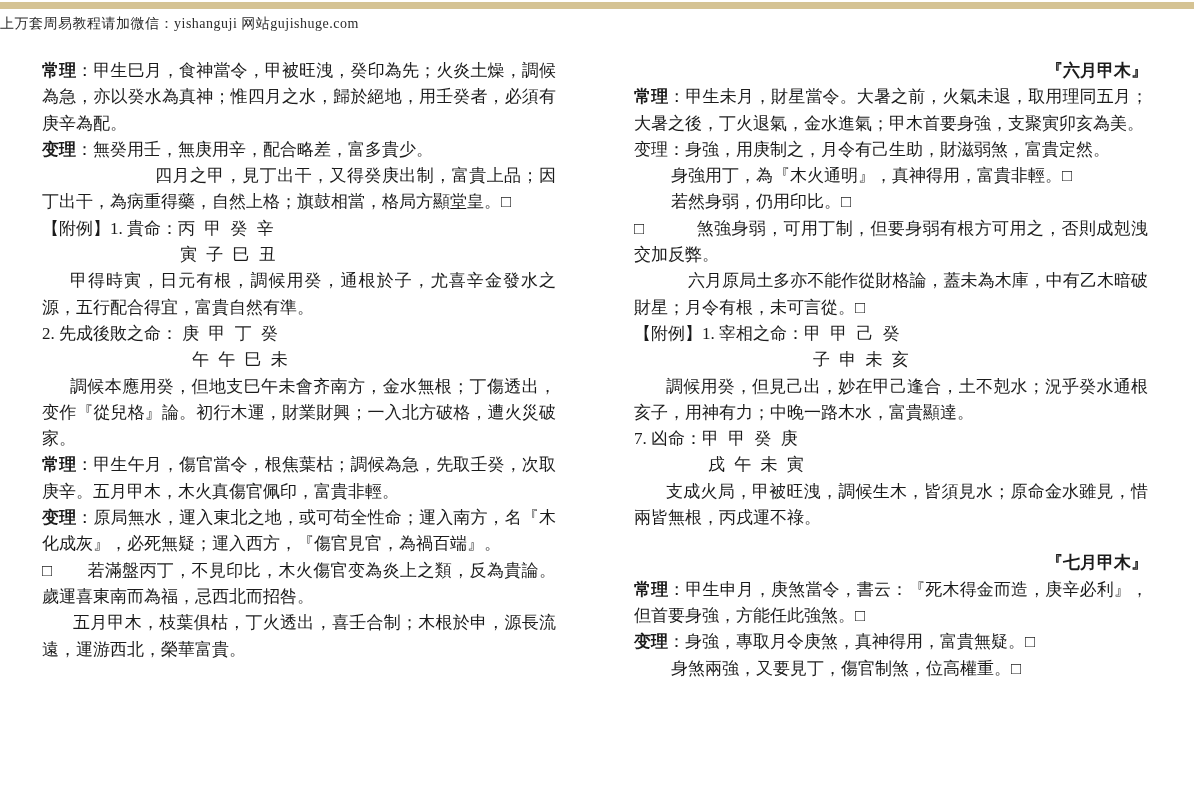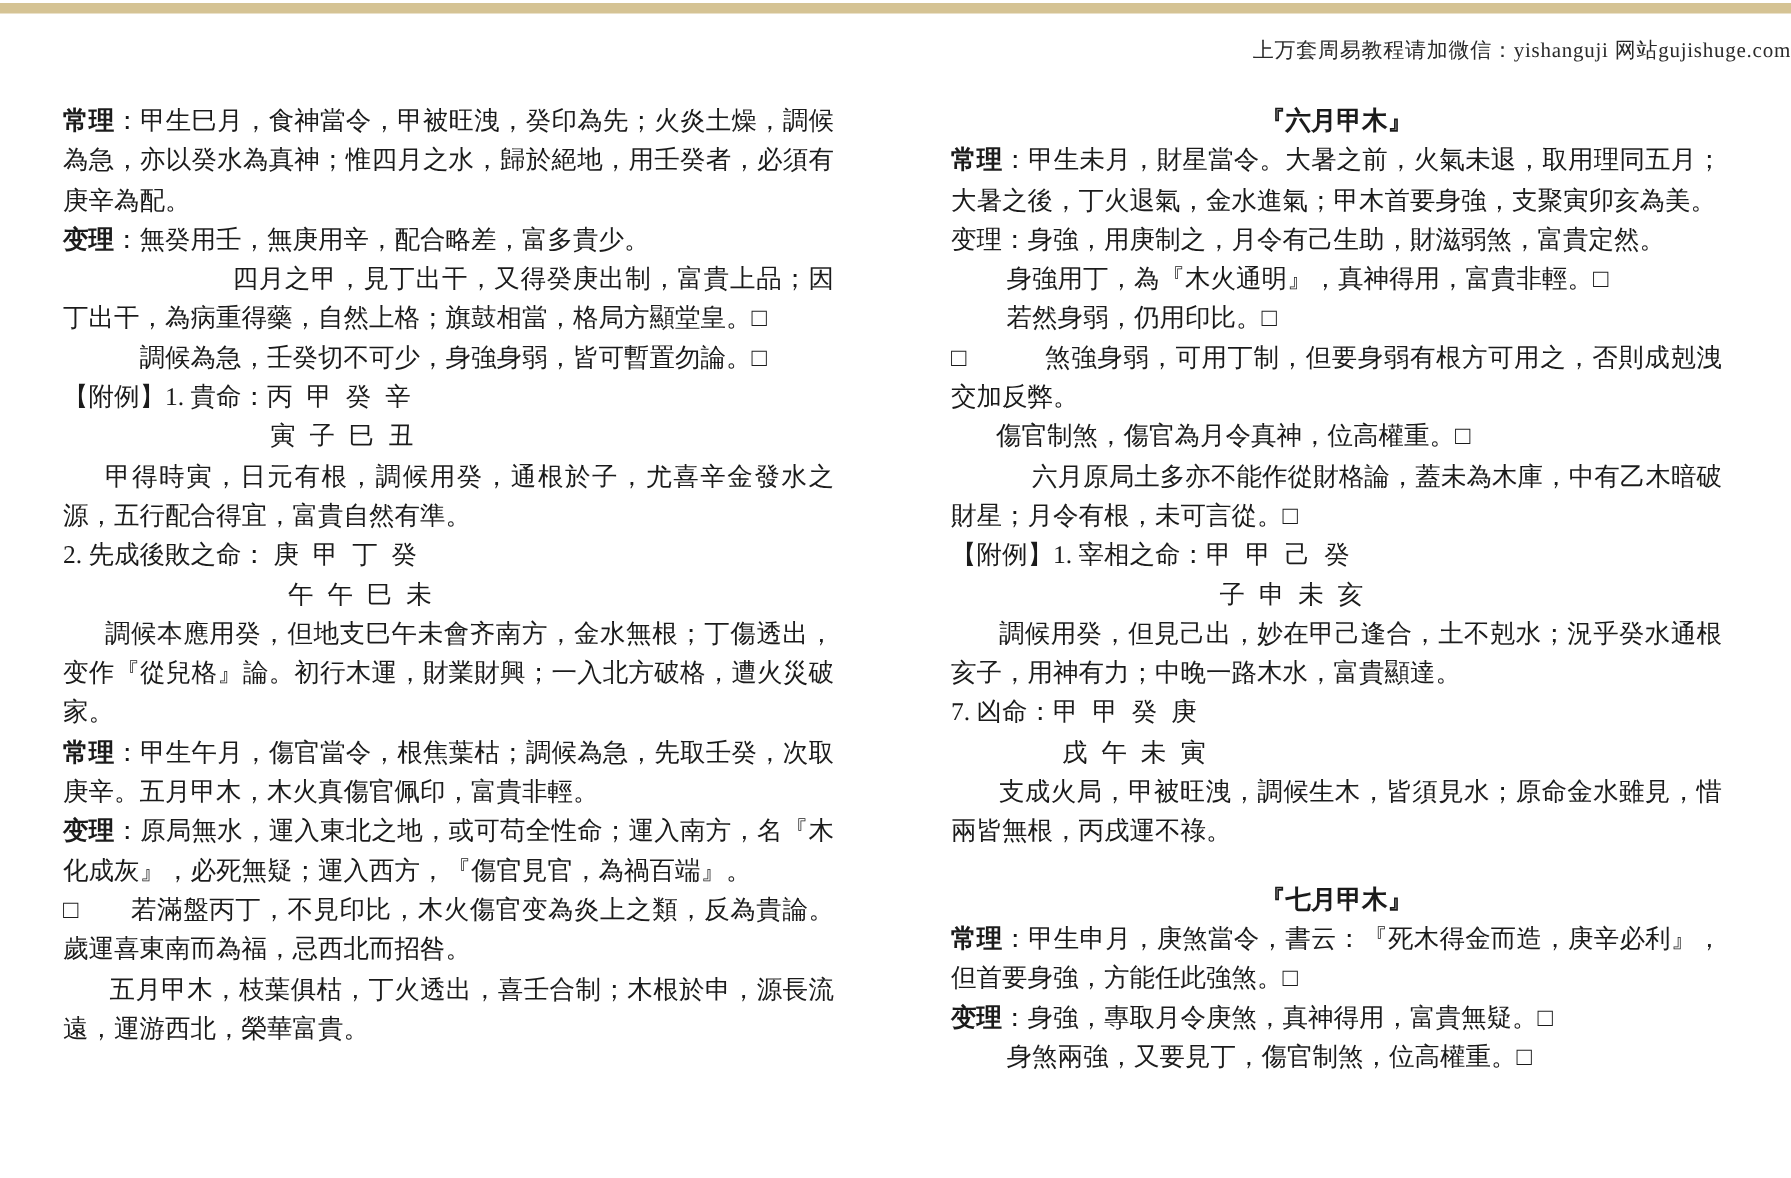--- a/index.html
+++ b/index.html
@@ -2,64 +2,62 @@
 <html><head>
 <meta charset="utf-8">
 <style>
   html, body { margin:0; padding:0; }
   body {
     width:1194px; height:785px; overflow:hidden; background:#ffffff;
     font-family:"Liberation Serif","DejaVu Serif",serif;
     color:#1b1b1b;
   }
   .topbar { height:7px; margin-top:2px; background:#d5c394; }
-  .promo  { text-align:right; font-size:14px; margin-top:16px; color:#2a2a2a; letter-spacing:0.5px; }
+  .promo  { text-align:left; font-size:14px; margin-top:6px; color:#2a2a2a; letter-spacing:0.5px; }
   .page   { display:flex; padding:25px 46px 0 42px; gap:78px; box-sizing:border-box; }
   .col    { width:516px; font-size:17px; line-height:26.3px; text-align:justify; }
   .col p  { margin:0; }
-  .section-title { text-align:center; font-weight:bold; margin-top:19px !important; }
+  .section-title { text-align:right; font-weight:bold; margin-top:19px !important; }
   .section-title.first { margin-top:0 !important; }
   .label  { font-weight:bold; }
   .label.plain { font-weight:normal; }
   .pillars { word-spacing:5px; }
 </style>
 </head>
 <body>
 
 <div class="topbar"></div>
 <div class="promo">上万套周易教程请加微信：yishanguji 网站gujishuge.com</div>
 
 <div class="page">
 
   <div class="col">
     <p><span class="label">常理</span><span>：甲生巳月，食神當令，甲被旺洩，癸印為先；火炎土燥，調候為急，亦以癸水為真神；惟四月之水，歸於絕地，用壬癸者，必須有庚辛為配。</span></p>
     <p><span class="label">变理</span><span>：無癸用壬，無庚用辛，配合略差，富多貴少。</span></p>
     <p style="text-indent:113px">四月之甲，見丁出干，又得癸庚出制，富貴上品；因丁出干，為病重得藥，自然上格；旗鼓相當，格局方顯堂皇。□</p>
-    <p style="text-indent:51px">調候為急，壬癸切不可少，身強身弱，皆可暫置勿論。□</p>
     <p><span>【附例】1. 貴命：</span><span class="pillars">丙 甲 癸 辛</span></p>
     <p style="margin-left:138px" class="pillars">寅 子 巳 丑</p>
     <p style="text-indent:28px">甲得時寅，日元有根，調候用癸，通根於子，尤喜辛金發水之源，五行配合得宜，富貴自然有準。</p>
     <p><span>2. 先成後敗之命： </span><span class="pillars">庚 甲 丁 癸</span></p>
     <p style="margin-left:150px" class="pillars">午 午 巳 未</p>
     <p style="text-indent:28px">調候本應用癸，但地支巳午未會齐南方，金水無根；丁傷透出，变作『從兒格』論。初行木運，財業財興；一入北方破格，遭火災破家。</p>
     <p><span class="label">常理</span><span>：甲生午月，傷官當令，根焦葉枯；調候為急，先取壬癸，次取庚辛。五月甲木，木火真傷官佩印，富貴非輕。</span></p>
     <p><span class="label">变理</span><span>：原局無水，運入東北之地，或可苟全性命；運入南方，名『木化成灰』，必死無疑；運入西方，『傷官見官，為禍百端』。</span></p>
     <p>□　　若滿盤丙丁，不見印比，木火傷官变為炎上之類，反為貴論。歲運喜東南而為福，忌西北而招咎。</p>
     <p style="text-indent:31px">五月甲木，枝葉俱枯，丁火透出，喜壬合制；木根於申，源長流遠，運游西北，榮華富貴。</p>
 
   </div>
 
   <div class="col">
     <p class="section-title first">『六月甲木』</p>
     <p><span class="label">常理</span><span>：甲生未月，財星當令。大暑之前，火氣未退，取用理同五月；大暑之後，丁火退氣，金水進氣；甲木首要身強，支聚寅卯亥為美。</span></p>
     <p><span class="label plain">变理</span><span>：身強，用庚制之，月令有己生助，財滋弱煞，富貴定然。</span></p>
     <p style="text-indent:37px">身強用丁，為『木火通明』，真神得用，富貴非輕。□</p>
     <p style="text-indent:37px">若然身弱，仍用印比。□</p>
     <p>□　　　煞強身弱，可用丁制，但要身弱有根方可用之，否則成剋洩交加反弊。</p>
-    <p style="text-indent:30px">傷官制煞，傷官為月令真神，位高權重。□</p>
     <p style="text-indent:54px">六月原局土多亦不能作從財格論，蓋未為木庫，中有乙木暗破財星；月令有根，未可言從。□</p>
     <p><span>【附例】1. 宰相之命：</span><span class="pillars">甲 甲 己 癸</span></p>
     <p style="margin-left:179px" class="pillars">子 申 未 亥</p>
     <p style="text-indent:32px">調候用癸，但見己出，妙在甲己逢合，土不剋水；況乎癸水通根亥子，用神有力；中晚一路木水，富貴顯達。</p>
     <p><span>7. 凶命：</span><span class="pillars">甲 甲 癸 庚</span></p>
     <p style="margin-left:74px" class="pillars">戌 午 未 寅</p>
     <p style="text-indent:32px">支成火局，甲被旺洩，調候生木，皆須見水；原命金水雖見，惜兩皆無根，丙戌運不祿。</p>
     <p class="section-title">『七月甲木』</p>
     <p><span class="label">常理</span><span>：甲生申月，庚煞當令，書云：『死木得金而造，庚辛必利』，但首要身強，方能任此強煞。□</span></p>
     <p><span class="label">变理</span><span>：身強，專取月令庚煞，真神得用，富貴無疑。□</span></p>

